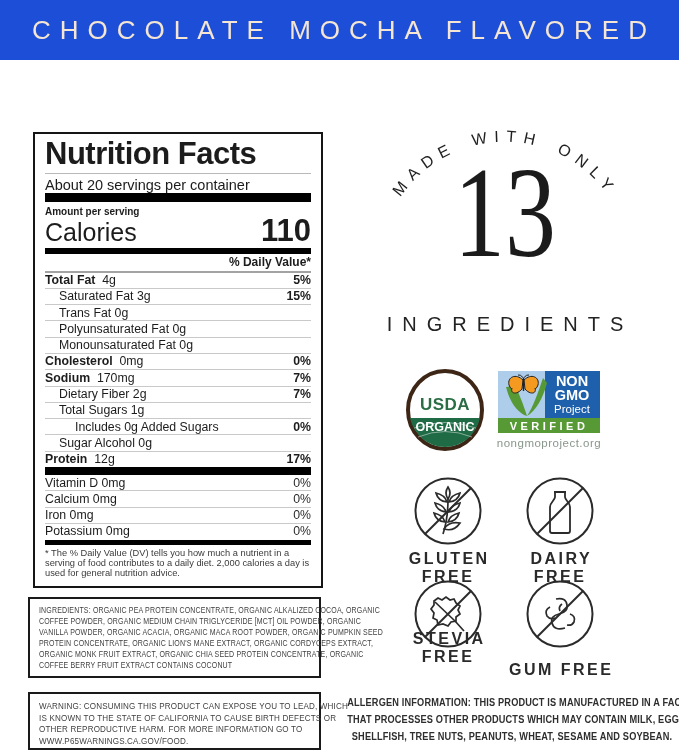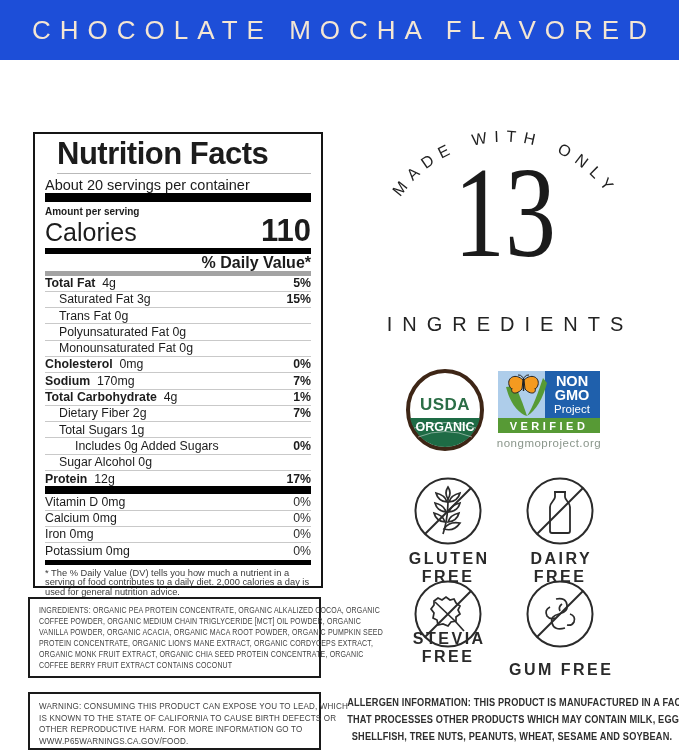--- a/index.html
+++ b/index.html
@@ -8,34 +8,34 @@
 
   
   .banner{position:absolute;left:0;top:0;width:679px;height:60px;background:#1d4ed8;
           display:flex;align-items:center;justify-content:center;}
   .banner span{color:#F4E6D3;font-size:26px;font-weight:400;letter-spacing:9px;text-indent:9px;}
 
   
   .nf-panel{position:absolute;left:33px;top:132px;width:290px;height:456px;background:#fff;
             border:2px solid #151515;box-sizing:border-box;padding:4px 10px 6px 10px;}
   .nf-title{font-size:31px;font-weight:700;letter-spacing:-0.5px;line-height:32px;
-            padding-bottom:3px;border-bottom:1px solid #b9b9b9;margin-left:12px;}
+            padding-bottom:3px;border-bottom:1px solid #b9b9b9;}
   .nf-servings{font-size:14.5px;line-height:16px;padding-top:3px;}
   .nf-ssrow{display:flex;justify-content:space-between;font-size:15.5px;font-weight:700;
             padding:2px 0 3px 0;}
   .bar9{height:9px;background:#000;}
   .bar6{height:6px;background:#000;margin-top:2px;}
   .bar8{height:8px;background:#000;}
   .bar5{height:5px;background:#000;margin-top:1px;}
   .nf-amount{font-size:10px;font-weight:700;padding-top:4px;line-height:11px;}
   .nf-calrow{display:flex;justify-content:space-between;align-items:baseline;}
   .nf-cal{font-size:25px;font-weight:400;line-height:27px;}
   .nf-calval{font-size:31px;font-weight:700;line-height:28px;}
-  .nf-dvh{text-align:right;font-size:16px;font-weight:700;padding:3px 0 2px 0;
-          border-bottom:5px solid #a3a3a3;line-height:11.5px;}
+  .nf-dvh{text-align:right;font-size:12px;font-weight:700;padding:3px 0 2px 0;
+          border-bottom:2px solid #a3a3a3;line-height:11.5px;}
   .nf-row{display:flex;justify-content:space-between;align-items:baseline;font-size:12.3px;
           line-height:12.3px;padding:1.5px 0;border-bottom:1px solid #c9c9c9;}
   .nf-row .lab b{font-weight:700;}
   .nf-row.ind1 .lab{padding-left:14px;}
   .nf-row.ind2 .lab{padding-left:30px;}
   .nf-row .dv{font-weight:700;}
   .nf-row .dv.reg{font-weight:400;color:#2c2c2c;}
   #nf-rows .nf-row:last-child{border-bottom:none;}
   #nf-vits .nf-row:last-child{border-bottom:none;}
   .nf-foot{font-size:9.3px;line-height:9.9px;color:#3a3a3a;padding-top:4px;}
@@ -107,24 +107,20 @@
           <span class="lab">Monounsaturated Fat 0g</span>
           <span class="dv"></span>
         </div>
         <div class="nf-row ind0">
           <span class="lab"><b>Cholesterol</b>&nbsp; 0mg</span>
           <span class="dv">0%</span>
         </div>
         <div class="nf-row ind0">
           <span class="lab"><b>Sodium</b>&nbsp; 170mg</span>
           <span class="dv">7%</span>
-        </div>
-        <div class="nf-row ind0">
-          <span class="lab"><b>Total Carbohydrate</b>&nbsp; 4g</span>
-          <span class="dv">1%</span>
         </div>
         <div class="nf-row ind1">
           <span class="lab">Dietary Fiber 2g</span>
           <span class="dv">7%</span>
         </div>
         <div class="nf-row ind1">
           <span class="lab">Total Sugars 1g</span>
           <span class="dv"></span>
         </div>
         <div class="nf-row ind2">

